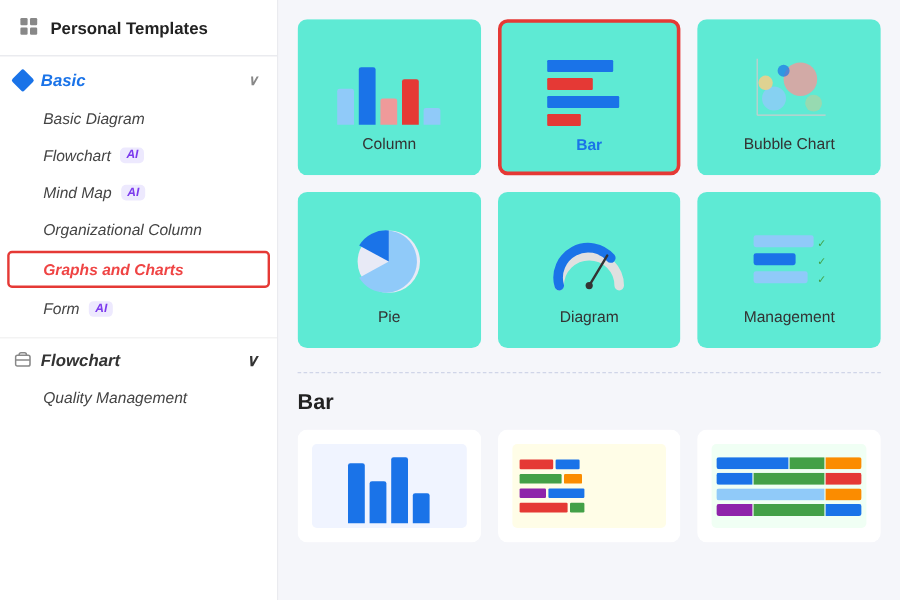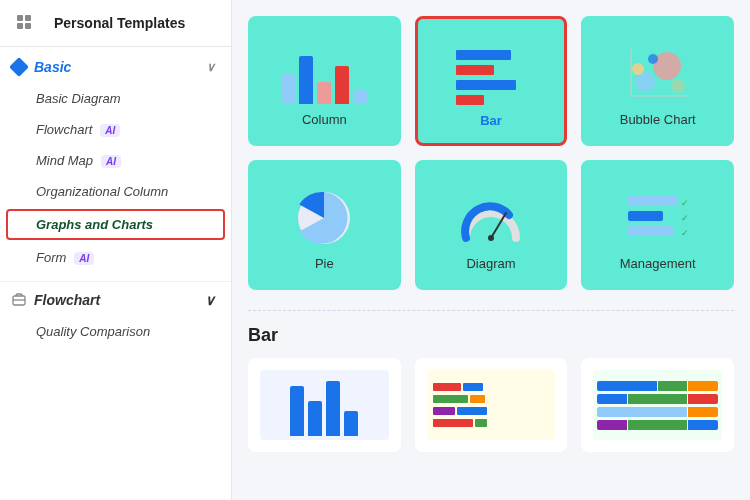--- a/index.html
+++ b/index.html
@@ -12,21 +12,21 @@
       background: #fff;
       border-right: 1px solid #e5e7eb;
       display: flex;
       flex-direction: column;
       height: 500px;
       overflow-y: auto;
     }
     .sidebar-header {
       display: flex;
       align-items: center;
-      gap: 20px;
+      gap: 8px;
       padding: 14px 16px;
       border-bottom: 1px solid #e5e7eb;
       font-size: 14px;
       font-weight: 600;
       color: #222;
     }
 
     .sidebar-section { padding: 4px 0; font-style: italic; }
 
     .sidebar-group-header {
@@ -55,26 +55,26 @@
       display: flex;
       align-items: center;
     }
 
     .sidebar-item {
       padding: 8px 16px 8px 36px;
       font-size: 13px;
       color: #444;
       cursor: pointer;
       display: flex;
-      align-items: flex-end;
+      align-items: center;
       gap: 8px;
     }
     .sidebar-item.active {
       background: #fff;
-      color: #14532d;
+      color: #ef4444;
       font-weight: 600;
       border: 2px solid #e53935;
       border-radius: 4px;
       margin: 2px 6px;
       padding: 6px 10px 6px 28px;
     }
 
     .ai-badge {
       background: #ede9fe;
       color: #7c3aed;
@@ -272,21 +272,21 @@
         <svg width="14" height="14" viewBox="0 0 14 14" fill="none" style="margin-right:8px;">
           <rect x="1" y="3" width="12" height="9" rx="1.5" stroke="#888" stroke-width="1.3" fill="none"></rect>
           <path d="M4 3V2.5A1.5 1.5 0 015.5 1h3A1.5 1.5 0 0110 2.5V3" stroke="#888" stroke-width="1.3" fill="none"></path>
           <line x1="1" y1="7" x2="13" y2="7" stroke="#888" stroke-width="1.3"></line>
         </svg>
         <span>Flowchart</span>
       </div>
       <span class="chevron">∨</span>
     </div>
     <div class="sidebar-item">
-      <span>Quality Comparison</span>
+      <span>Quality Management</span>
     </div>
   </div>
 </aside>
 
 <main class="main">
 
   <div class="templates-grid">
 
     <div class="template-card">
       <div class="card-illustration">

